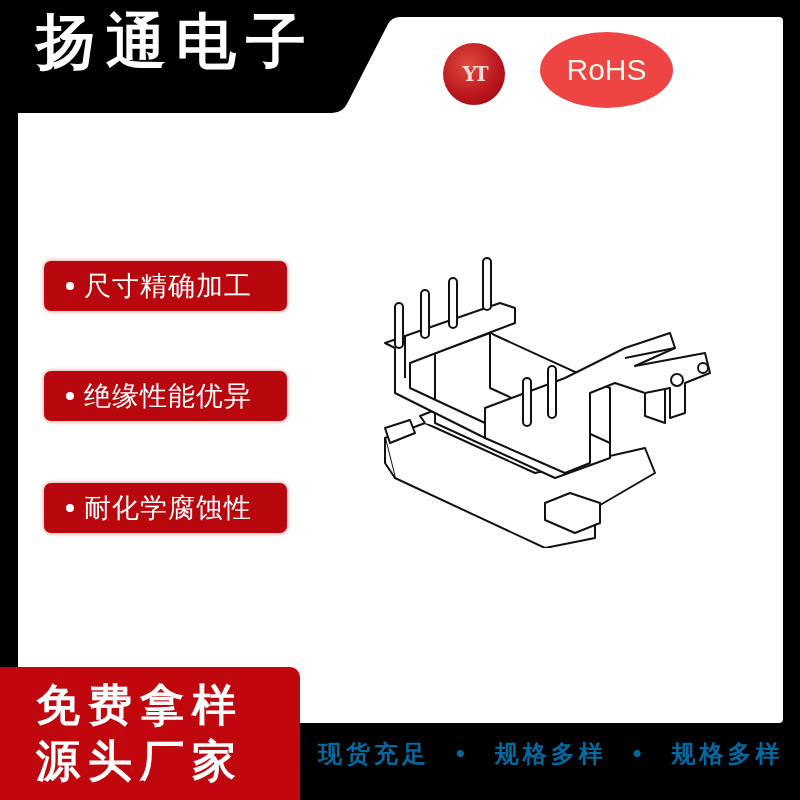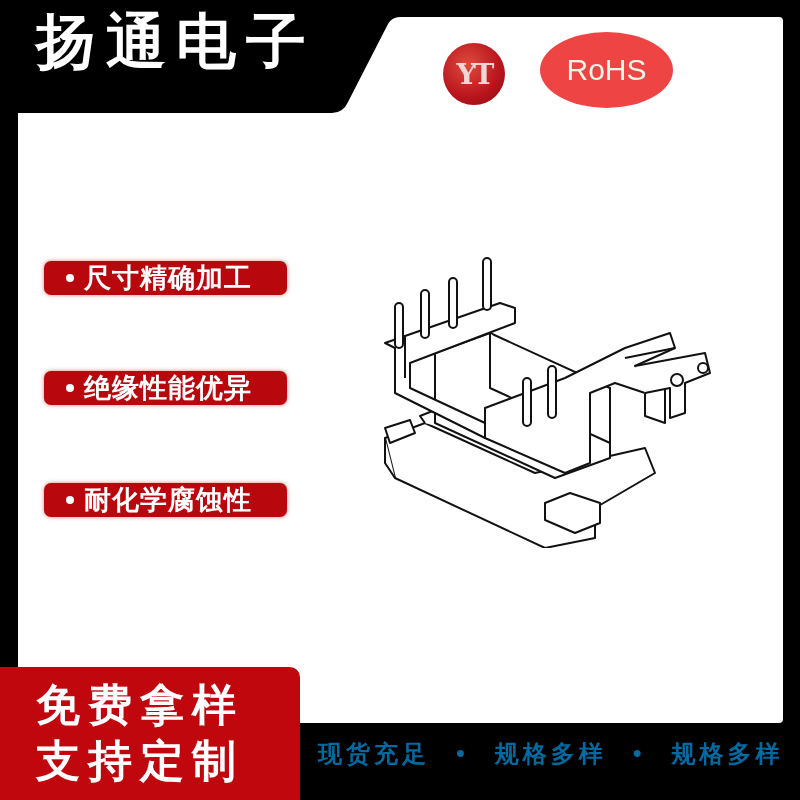--- a/index.html
+++ b/index.html
@@ -1,22 +1,22 @@
 <!DOCTYPE html>
 <html><head>
 <meta charset="utf-8">
 <style>
   html,body{margin:0;padding:0;}
   body{width:800px;height:800px;position:relative;overflow:hidden;background:#000;font-family:"DejaVu Sans",sans-serif;}
   .white-panel{position:absolute;left:18px;top:17px;width:765px;height:706px;background:#fff;border-radius:4px;}
   .header-black{position:absolute;left:0;top:0;width:800px;height:800px;pointer-events:none;}
   .brand-title{position:absolute;left:36px;top:6px;font-size:60px;font-weight:bold;color:#fff;letter-spacing:10px;line-height:70px;}
-  .yt-logo{position:absolute;left:443px;top:43px;width:62px;height:62px;border-radius:50%;background:radial-gradient(circle at 40% 35%,#e04a3e,#b8141c 60%,#8a0d12);display:flex;align-items:center;justify-content:center;color:#f5d6d6;font-family:"DejaVu Serif",serif;font-weight:bold;font-size:28px;letter-spacing:-3px;}
+  .yt-logo{position:absolute;left:443px;top:43px;width:62px;height:62px;border-radius:50%;background:radial-gradient(circle at 40% 35%,#e04a3e,#b8141c 60%,#8a0d12);display:flex;align-items:center;justify-content:center;color:#f5d6d6;font-family:"DejaVu Serif",serif;font-weight:bold;font-size:20px;letter-spacing:-3px;}
   .rohs-badge{position:absolute;left:540px;top:32px;width:133px;height:76px;border-radius:50%;background:#ef4444;display:flex;align-items:center;justify-content:center;color:#e6f7ea;font-size:30px;font-family:"Liberation Sans",sans-serif;}
-  .feature{position:absolute;left:44px;width:243px;height:34px;background:#b8080e;border-radius:7px;box-shadow:0 0 4px rgba(200,40,40,.6);color:#fff;font-weight:bold;font-size:27px;display:flex;align-items:center;letter-spacing:1px;}
+  .feature{position:absolute;left:44px;width:243px;height:50px;background:#b8080e;border-radius:7px;box-shadow:0 0 4px rgba(200,40,40,.6);color:#fff;font-weight:normal;font-size:27px;display:flex;align-items:center;letter-spacing:1px;}
   .feature .dot{width:8px;height:8px;border-radius:50%;background:#fff;margin:0 10px 0 22px;}
   .product{position:absolute;left:365px;top:248px;width:380px;height:300px;}
   .promo-box{position:absolute;left:0;top:667px;width:300px;height:133px;background:#c0070e;border-radius:0 10px 0 0;color:#fff;font-weight:bold;font-size:44px;line-height:56px;padding:10px 0 1px 36px;box-sizing:border-box;letter-spacing:8px;}
   .promo-line{display:block;}
   .footer-band{position:absolute;left:300px;top:723px;width:500px;height:77px;background:#000;}
   .footer-text{position:absolute;left:318px;top:738px;color:#0369a1;font-size:24px;font-weight:bold;display:flex;align-items:center;letter-spacing:4px;}
   .footer-sep{margin:0 24px;font-size:20px;}
 </style>
 </head>
 <body>
@@ -71,21 +71,21 @@
 
   <rect x="158" y="130" width="8" height="48" rx="4"></rect>
   <rect x="183" y="118" width="8" height="52" rx="4"></rect>
 
   <path d="M180 255 L205 245 L235 255 L235 275 L210 285 L180 272 Z"></path>
   <path d="M20 180 L45 172 L50 185 L25 195 Z"></path>
 </svg>
 
 <div class="promo-box">
   <span class="promo-line">免费拿样</span>
-  <span class="promo-line">支持定制</span>
+  <span class="promo-line">源头厂家</span>
 </div>
 
 <div class="footer-band"></div>
 <div class="footer-text">
   <span>现货充足</span>
   <span class="footer-sep">•</span>
   <span>规格多样</span>
   <span class="footer-sep">•</span>
   <span>规格多样</span>
 </div>

